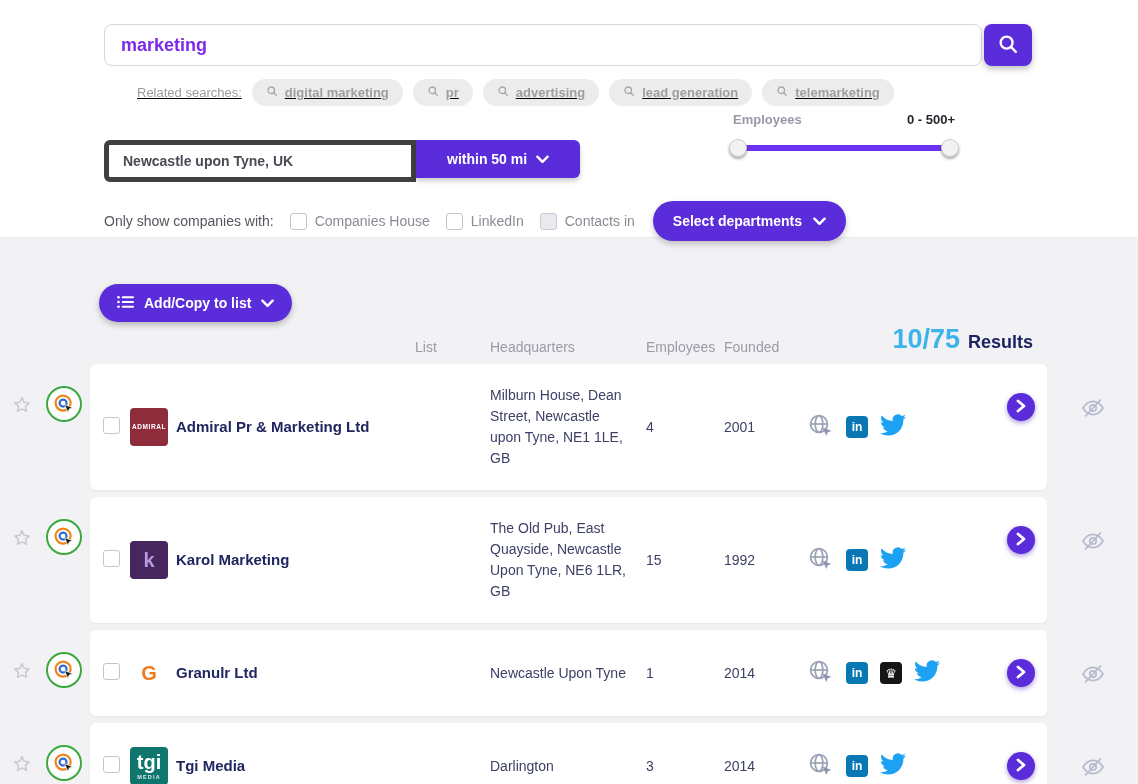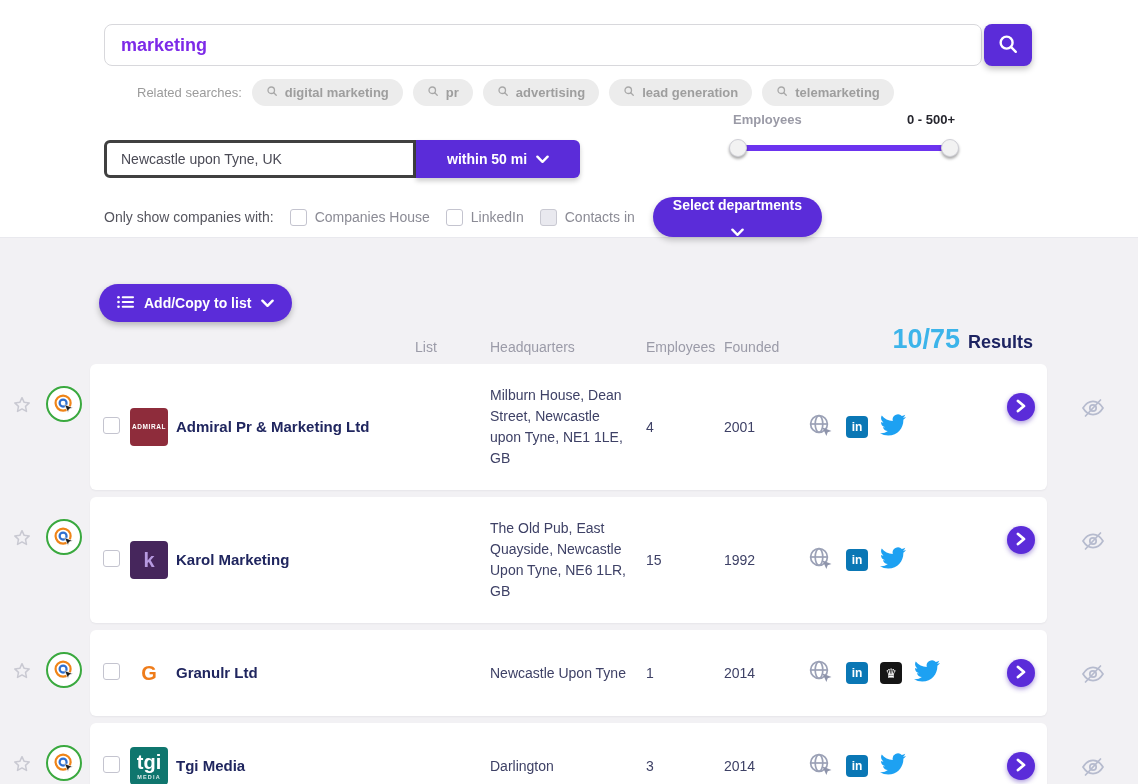--- a/index.html
+++ b/index.html
@@ -17,33 +17,34 @@
     flex:1;height:42px;border:1px solid #d8d8dc;border-radius:8px;
     font-family:"Liberation Sans",sans-serif;font-weight:bold;font-size:18px;
     color:var(--query-text);padding:0 16px;outline:none;box-sizing:border-box;
   }
   .search-btn{
     width:48px;height:42px;border:none;border-radius:8px;background:var(--accent);
     box-shadow:0 3px 6px rgba(0,0,0,.25);display:flex;align-items:center;justify-content:center;
   }
 
   
-  .related-row{display:flex;align-items:center;gap:10px;margin:13px 0 0 137px;}
+  .related-row{display:flex;align-items:center;gap:10px;margin:13px 0 0 137px;text-decoration:underline;}
   .related-label{font-size:13px;color:#9b9b9b;}
   .pill{
     display:flex;align-items:center;gap:7px;background:#ececec;border:none;
     border-radius:14px;padding:6px 14px;font-size:13px;font-weight:bold;color:#9e9e9e;
   }
 
   
   .loc-row{display:flex;margin:34px 0 0 104px;}
   .loc-input{
-    width:312px;height:38px;border:3px solid #404040;border-radius:6px 0 0 6px;
+    width:312px;height:38px;border:5px solid #404040;border-radius:6px 0 0 6px;
     padding:16px 14px;font-size:14px;color:#4a4a55;box-sizing:border-box;outline:none;
     font-family:"Liberation Sans",sans-serif;
+    font-weight:bold;
   }
   .radius-btn{
     height:38px;background:var(--accent);color:#fff;font-weight:bold;font-size:14px;border:none;
     border-radius:0 6px 6px 0;display:flex;align-items:center;gap:9px;padding:0 31px;
     box-shadow:0 3px 5px rgba(0,0,0,.2);
   }
 
   
   .slider-block{position:absolute;left:733px;top:112px;width:222px;}
   .slider-labels{display:flex;justify-content:space-between;font-size:13px;font-weight:bold;}
@@ -60,21 +61,20 @@
   
   .checks-row{display:flex;align-items:center;margin:19px 0 0 104px;gap:16px;}
   .only-label{font-size:14px;color:#55555e;}
   .check-item{display:flex;align-items:center;gap:8px;font-size:14px;color:#8b8b95;}
   .checkbox{width:17px;height:17px;border:1.5px solid #c4c4cf;border-radius:3px;background:#fff;box-sizing:border-box;display:inline-block;flex:none;}
   .checkbox.muted{background:#e9e9ef;border-color:#c9c9d2;}
   .dept-btn{
     height:40px;border-radius:20px;background:var(--accent);color:#fff;font-weight:bold;font-size:14px;
     border:none;display:flex;align-items:center;gap:11px;padding:0 20px;margin-left:2px;
     box-shadow:0 3px 6px rgba(0,0,0,.22);
-    flex-direction:column;
   }
 
   
   .results{background:#f2f1f4;height:546px;padding-top:46px;box-sizing:border-box;overflow:hidden;}
   .addcopy-btn{
     margin-left:99px;height:38px;border-radius:19px;background:var(--accent);color:#fff;
     font-weight:bold;font-size:14px;border:none;display:flex;align-items:center;gap:10px;
     padding:0 18px;box-shadow:0 3px 6px rgba(0,0,0,.25);
   }
   .table-head{position:relative;margin-left:90px;width:957px;height:42px;}

